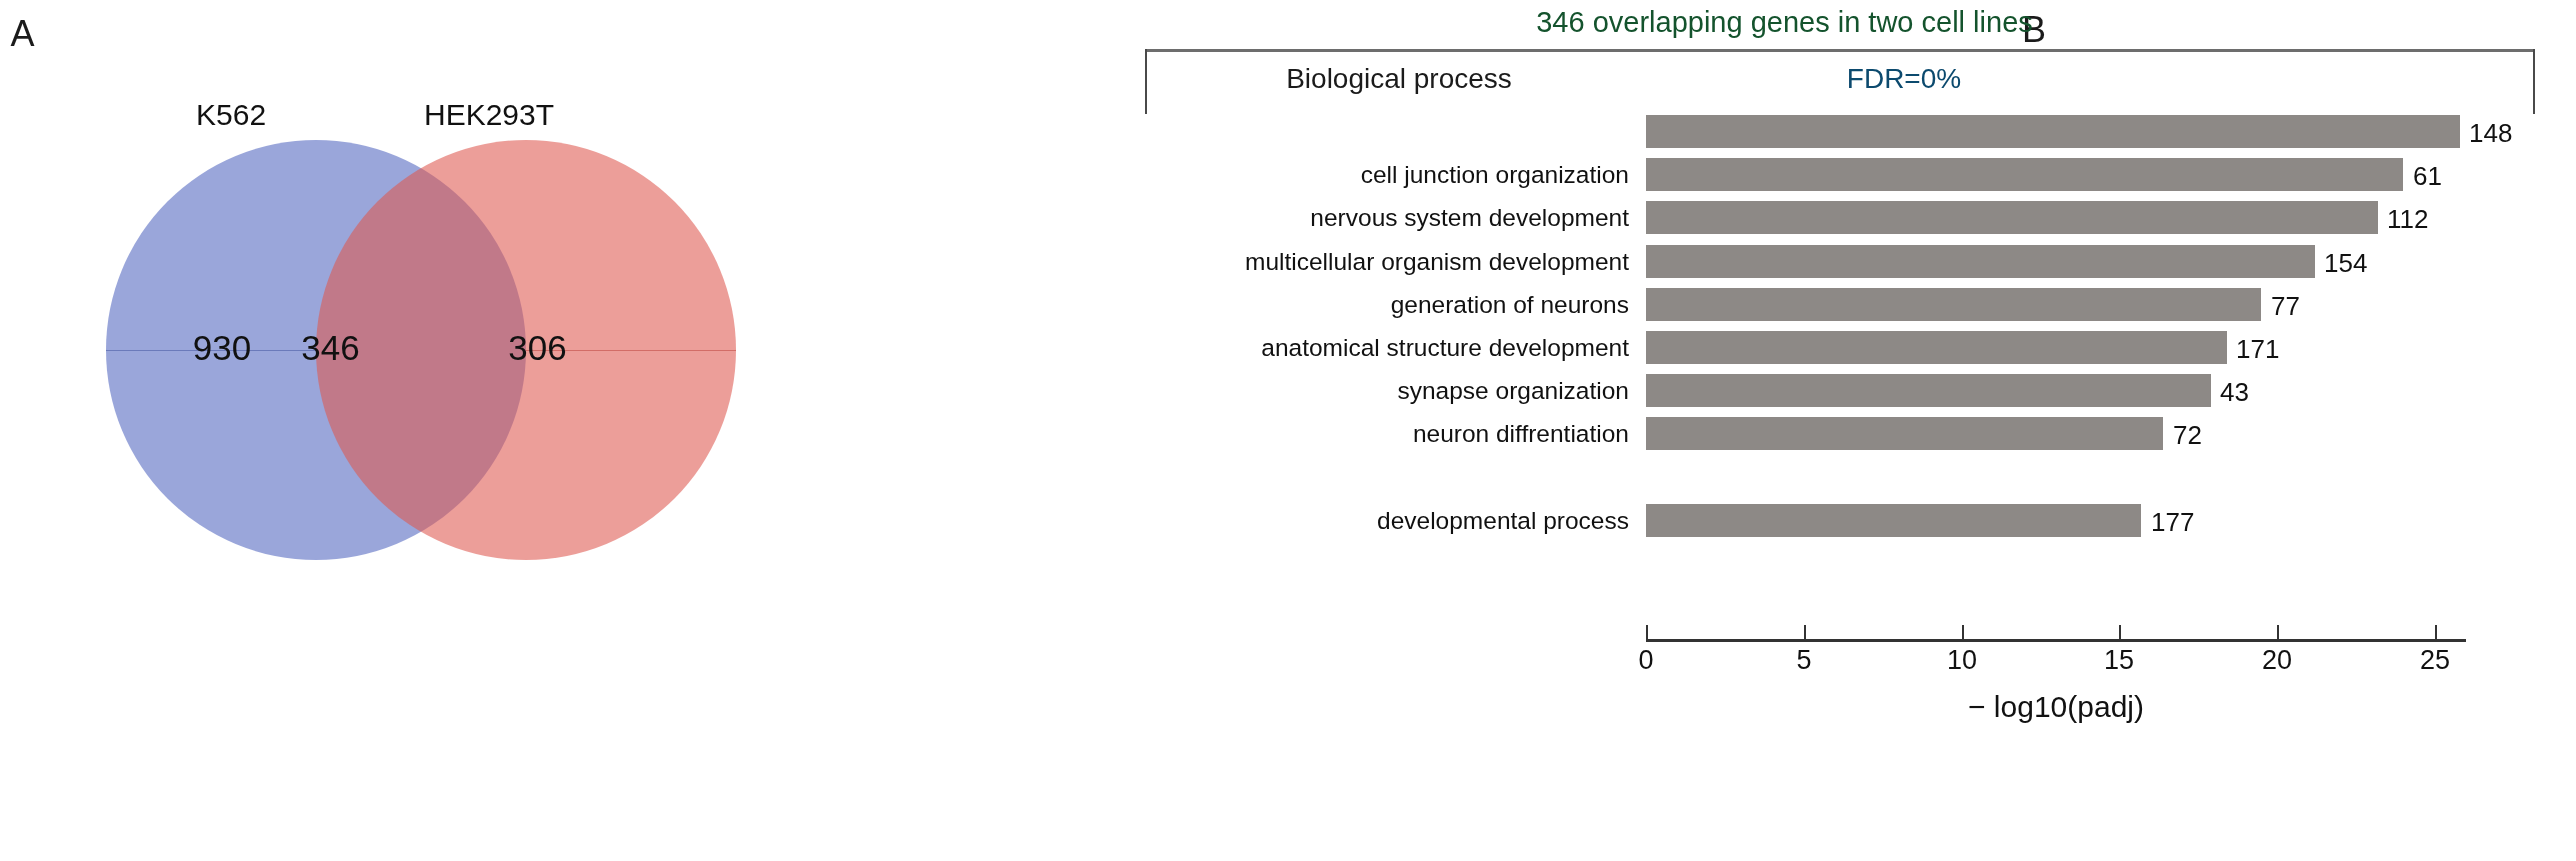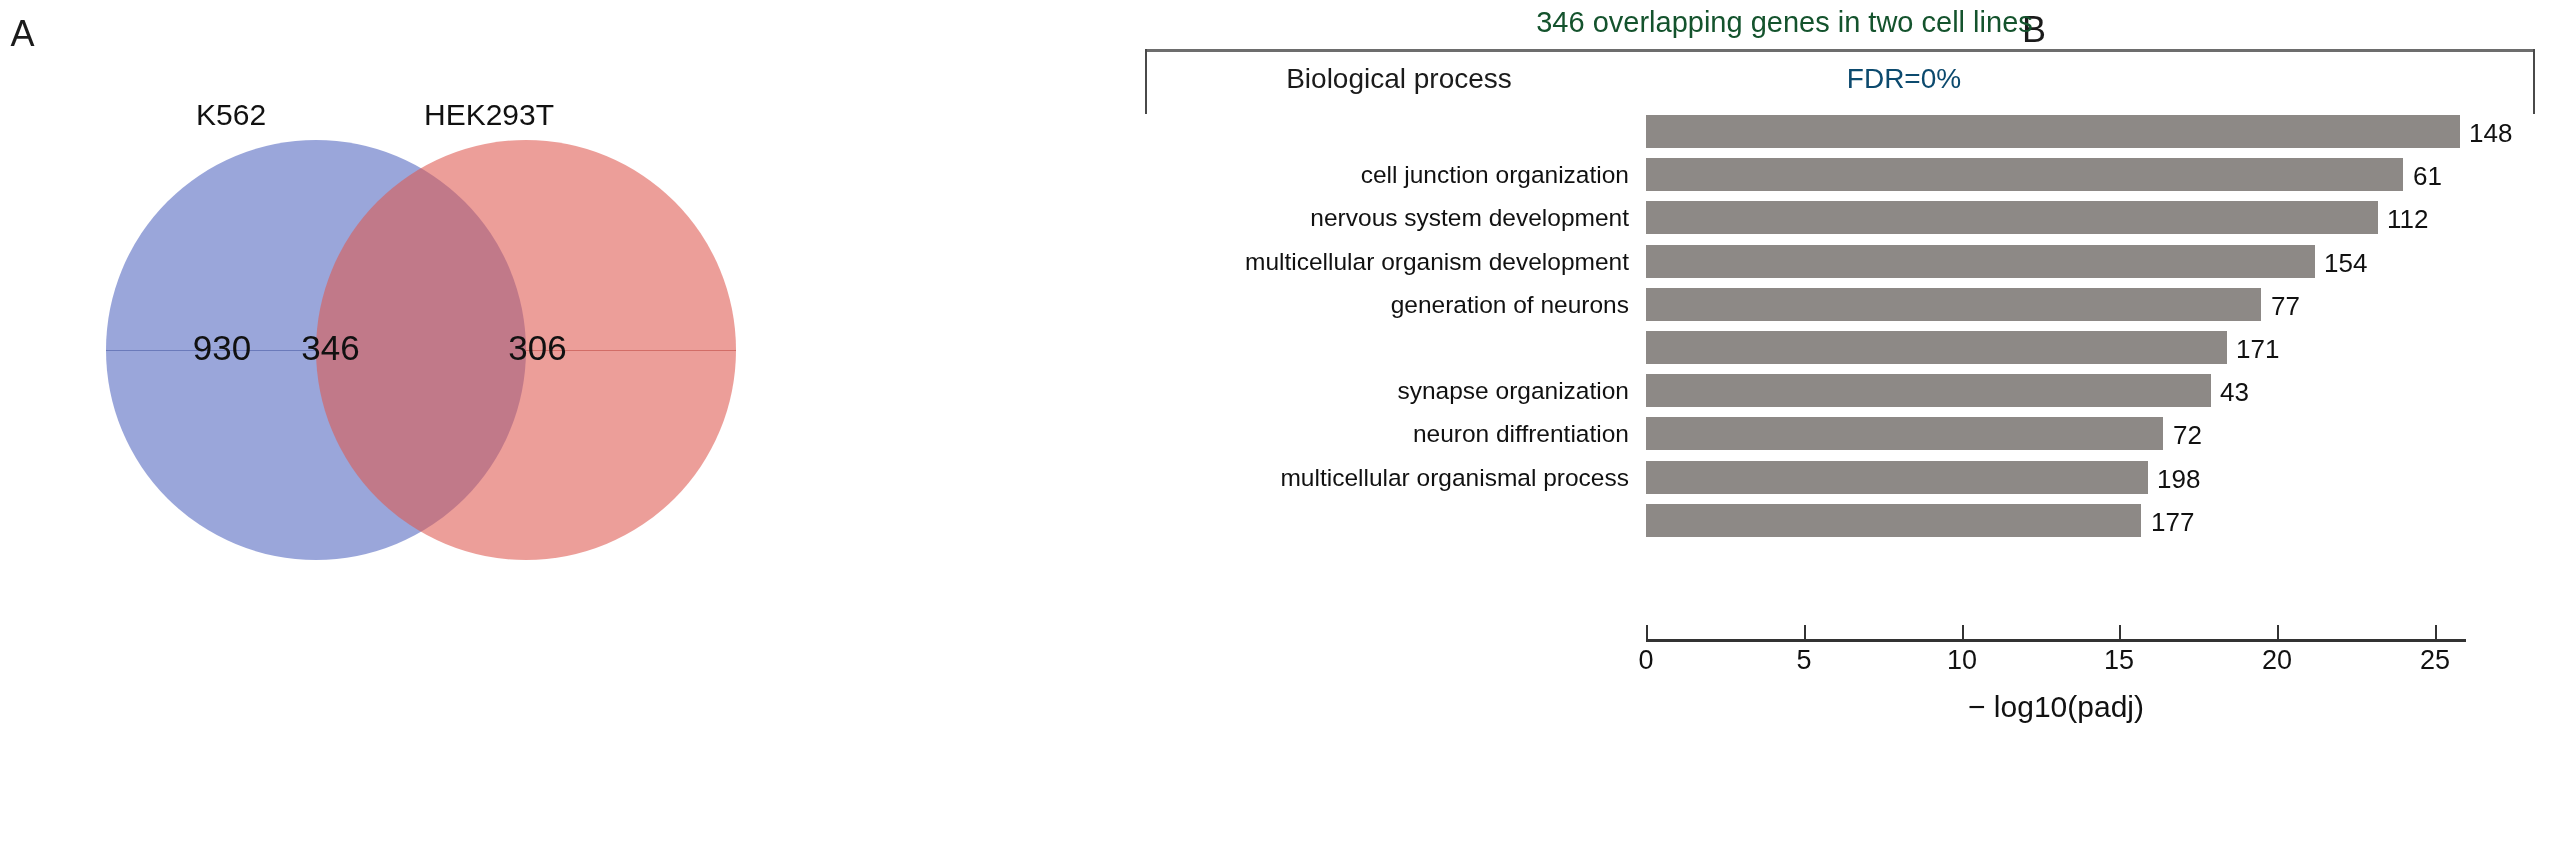--- a/index.html
+++ b/index.html
@@ -115,47 +115,42 @@
         </div>
       </div>
       <div class="bar-row" style="top: 173px;">
         <div class="bar-label">generation of neurons</div>
         <div class="bar-track">
           <div class="bar-rect" style="width: 615px; background: rgb(141, 137, 134);"></div>
           <div class="bar-value" style="left: 625px;">77</div>
         </div>
       </div>
       <div class="bar-row" style="top: 216px;">
+        <div class="bar-label">anatomical structure development</div>
         <div class="bar-track">
           <div class="bar-rect" style="width: 581px; background: rgb(141, 137, 134);"></div>
           <div class="bar-value" style="left: 590px;">171</div>
         </div>
       </div>
       <div class="bar-row" style="top: 259px;">
         <div class="bar-label">synapse organization</div>
         <div class="bar-track">
           <div class="bar-rect" style="width: 565px; background: rgb(141, 137, 134);"></div>
           <div class="bar-value" style="left: 574px;">43</div>
         </div>
       </div>
       <div class="bar-row" style="top: 302px;">
         <div class="bar-label">neuron diffrentiation</div>
         <div class="bar-track">
           <div class="bar-rect" style="width: 517px; background: rgb(141, 137, 134);"></div>
           <div class="bar-value" style="left: 527px;">72</div>
         </div>
       </div>
-      <div class="bar-row" style="top: 346px;">
-        <div class="bar-label">multicellular organismal  process</div>
-        <div class="bar-track">
-          <div class="bar-rect" style="width: 502px; background: rgb(141, 137, 134);"></div>
-          <div class="bar-value" style="left: 511px;">198</div>
-        </div>
-      </div>
       <div class="bar-row" style="top: 389px;">
+        <div class="bar-label">developmental process</div>
         <div class="bar-track">
           <div class="bar-rect" style="width: 495px; background: rgb(141, 137, 134);"></div>
           <div class="bar-value" style="left: 505px;">177</div>
         </div>
       </div>
     </div>
 
   <div id="axis">
     <div id="axis-line"></div>
     <div id="axis-title">− log10(padj)</div>

